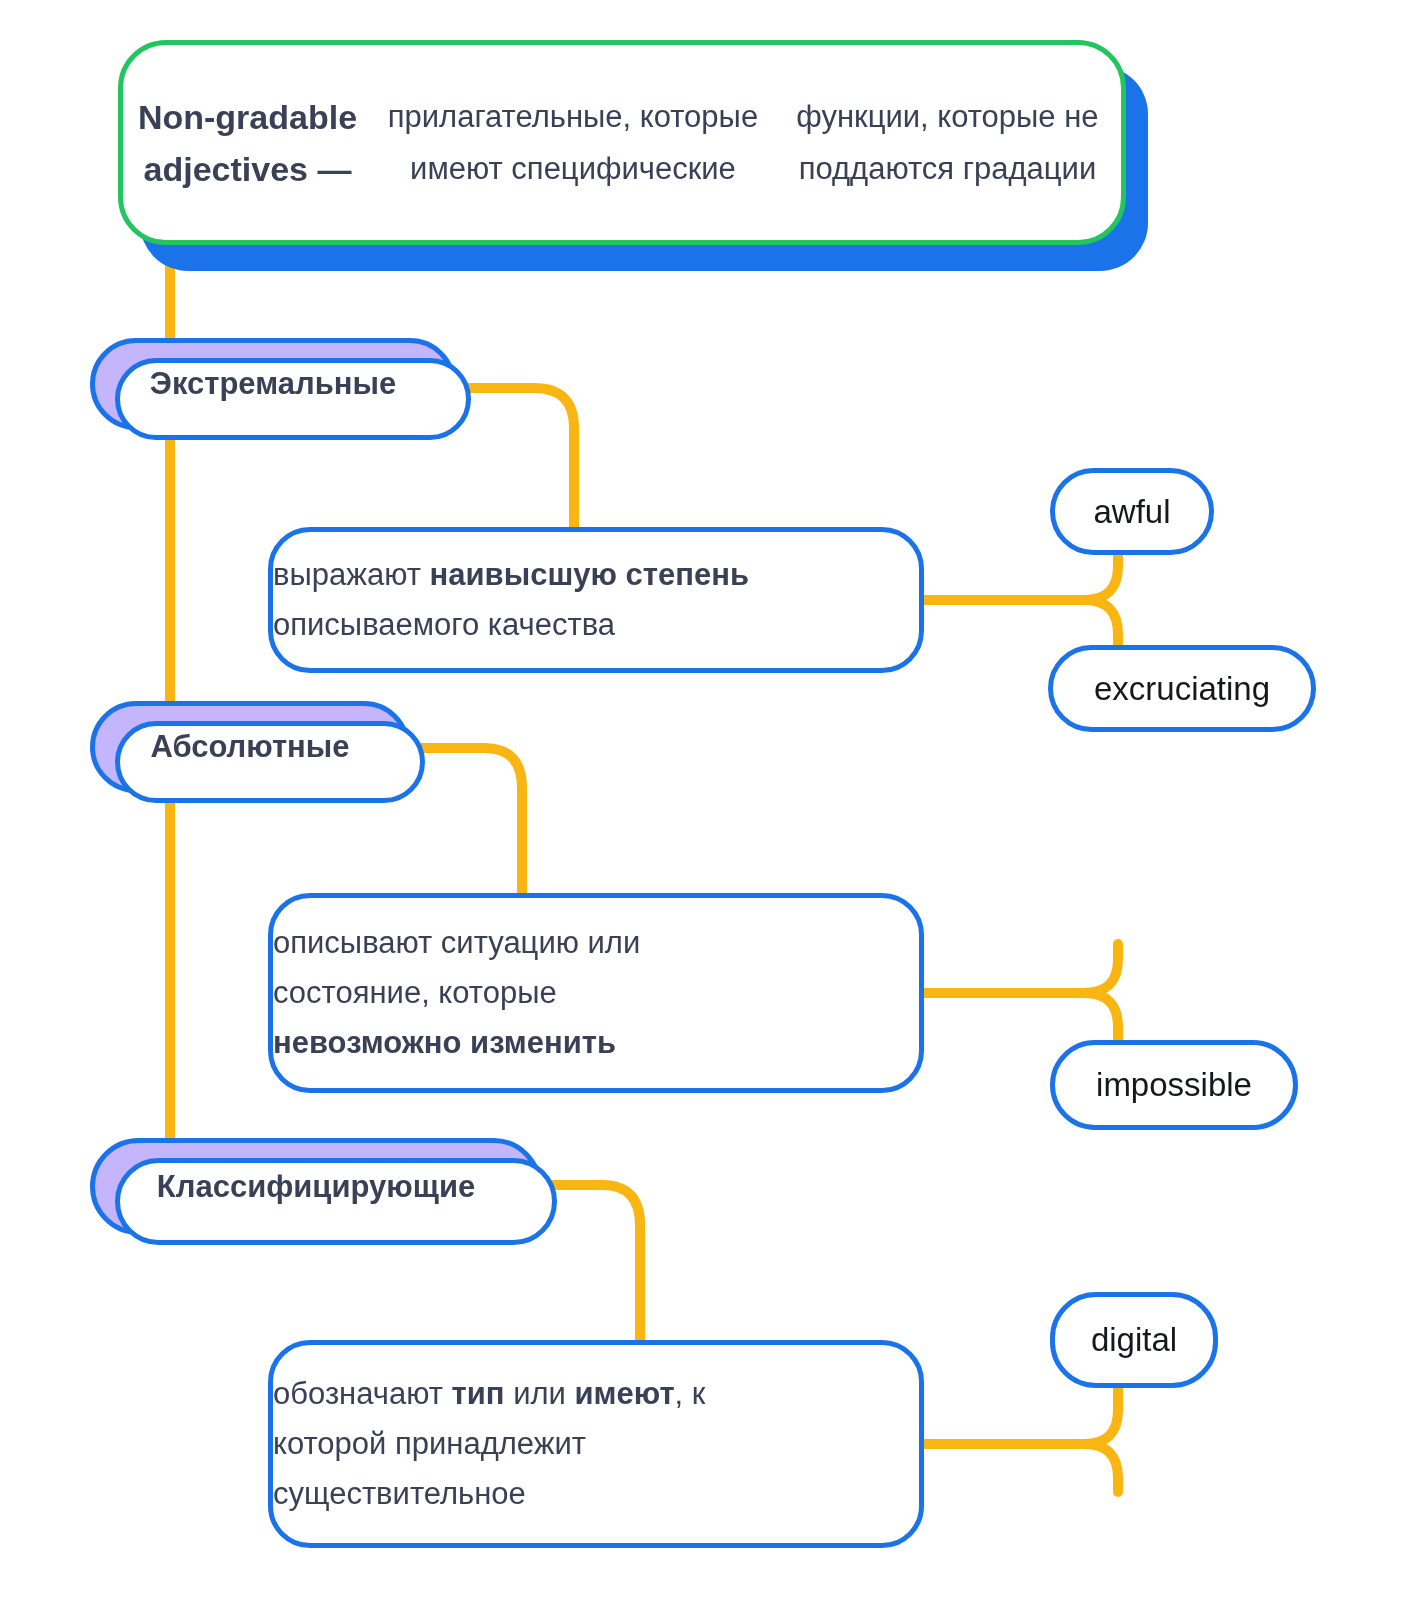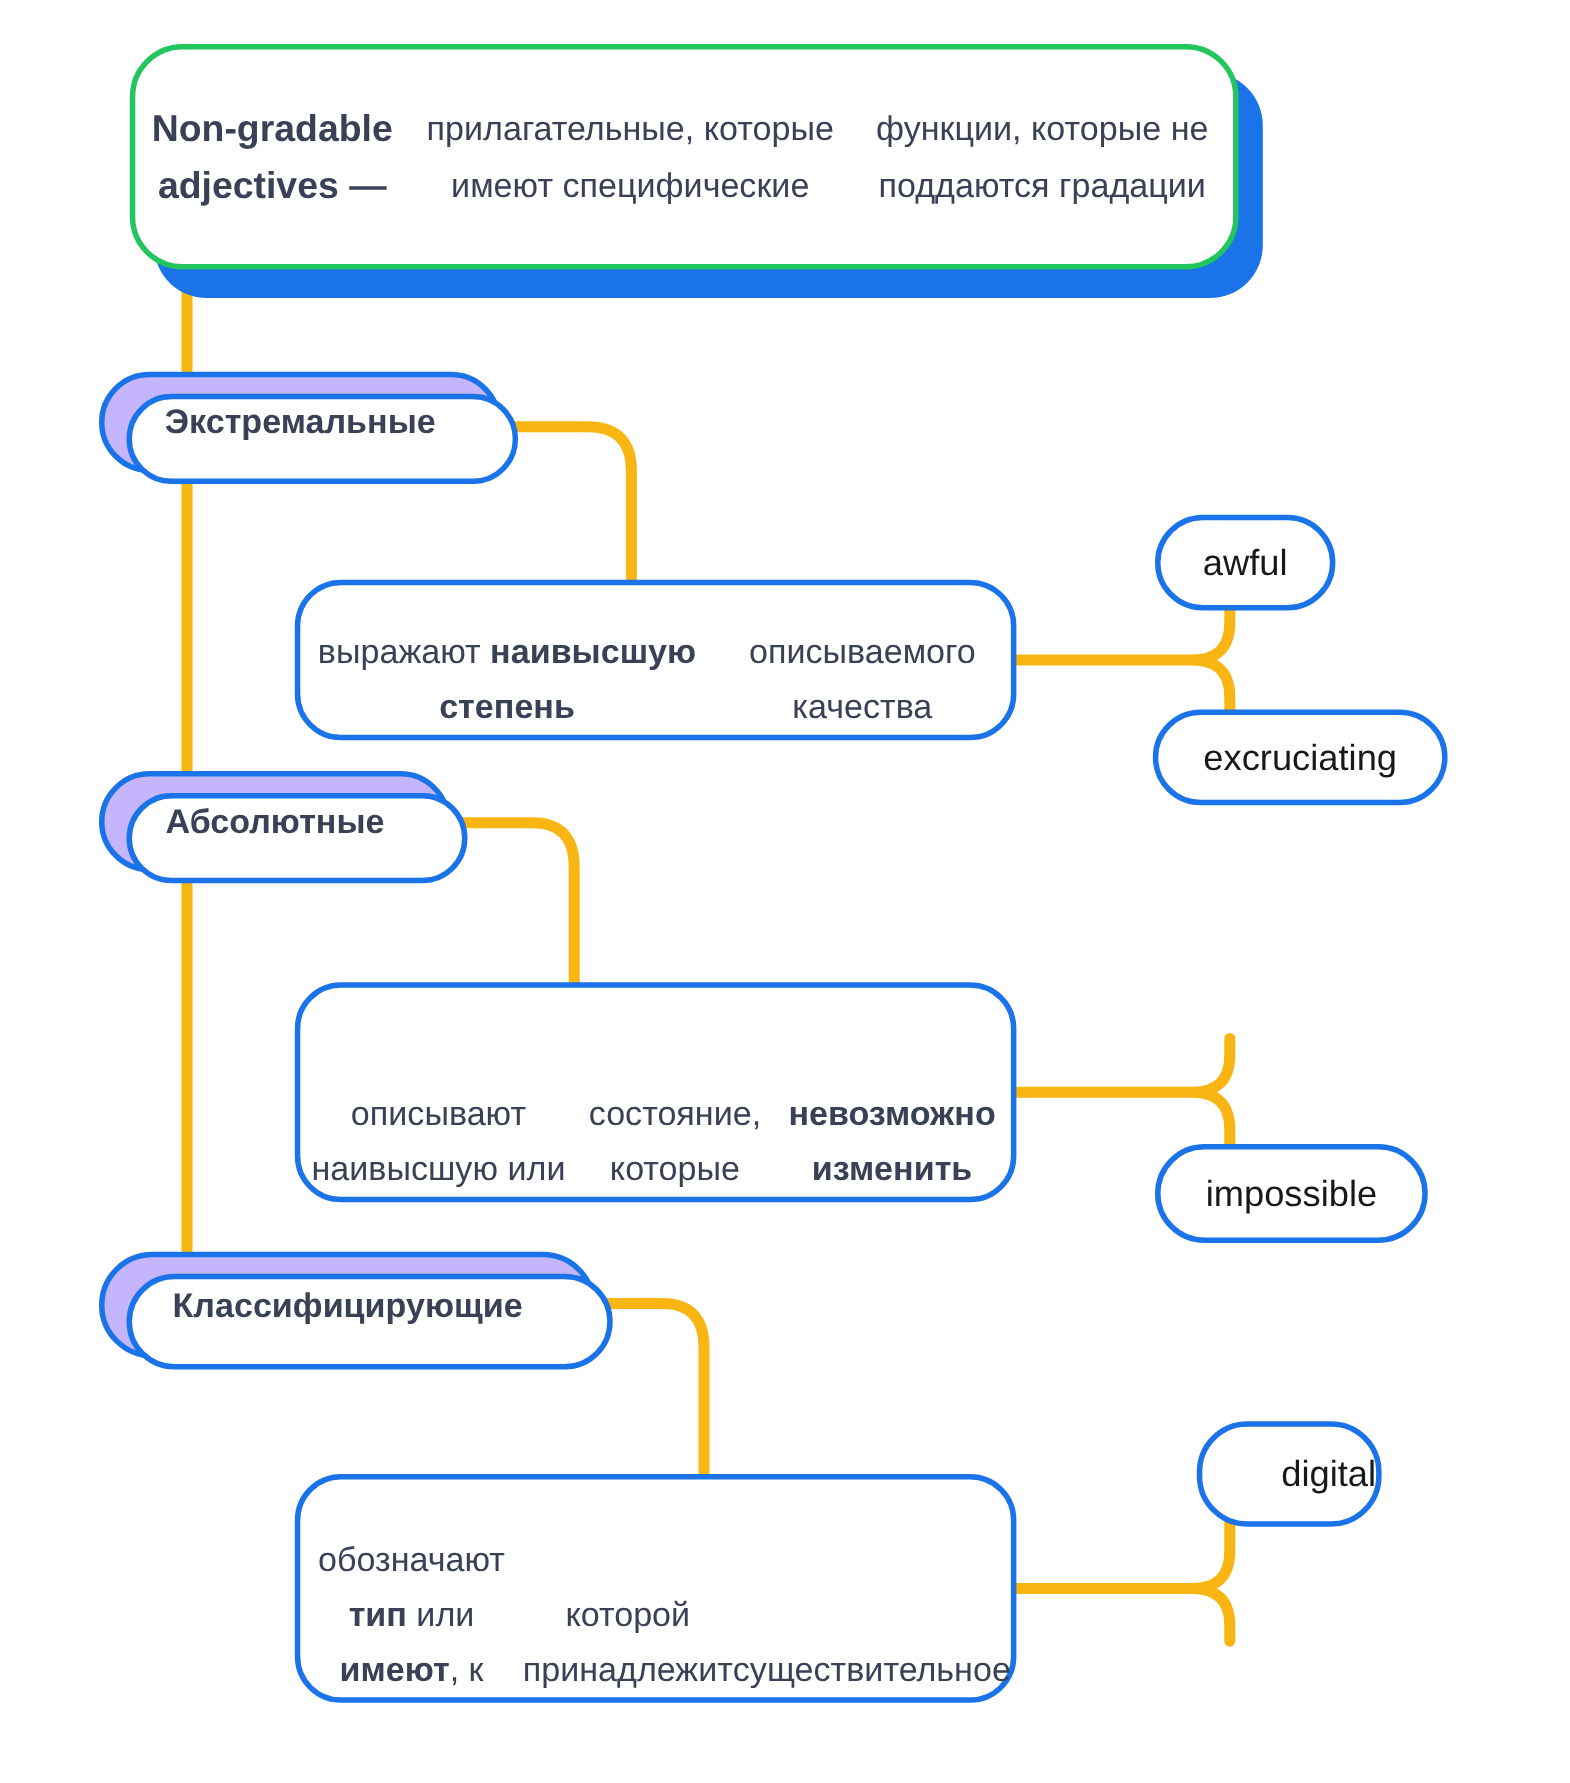--- a/index.html
+++ b/index.html
@@ -56,21 +56,21 @@
   .cat-absolute{left:90px;top:701px;width:320px;height:92px;}
   .cat-classifying{left:90px;top:1138px;width:452px;height:97px;}
 
   
   .desc-box{
     position:absolute;
     box-sizing:border-box;
     background:#ffffff;
     border:5px solid #1a73e8;
     border-radius:42px;
-    display:flex;flex-direction:row;justify-content:center;align-items:flex-end;
+    display:flex;flex-direction:column;justify-content:center;align-items:flex-start;
     font-size:31px;color:#3a4156;
     text-align:center;
     z-index:2;
   }
   .desc-box p{margin:0;line-height:50px;}
   .desc-box .b{font-weight:bold;}
   .desc-extreme{left:268px;top:527px;width:656px;height:146px;}
   .desc-absolute{left:268px;top:893px;width:656px;height:200px;}
   .desc-classifying{left:268px;top:1340px;width:656px;height:208px;}
 
@@ -82,21 +82,21 @@
     border:5px solid #1a73e8;
     border-radius:46px;
     display:flex;align-items:center;justify-content:center;
     font-size:33px;color:#17181b;
     z-index:2;
   }
   .ex-awful{left:1050px;top:468px;width:164px;height:87px;}
   .ex-excruciating{left:1048px;top:645px;width:268px;height:87px;}
   .ex-dead{left:1050px;top:856px;width:156px;height:92px;}
   .ex-impossible{left:1050px;top:1040px;width:248px;height:90px;}
-  .ex-digital{left:1088px;top:1292px;width:168px;height:96px;justify-content:flex-end;}
+  .ex-digital{left:1050px;top:1292px;width:168px;height:96px;}
   .ex-classical{left:1052px;top:1483px;width:212px;height:88px;}
 </style>
 </head>
 <body>
 
 <div class="canvas">
 
   <svg class="connectors" width="1427" height="1621" viewBox="0 0 1427 1621">
 
     <path class="yline" d="M170 245 V1180"></path>
@@ -131,21 +131,21 @@
     <span>awful</span>
   </div>
   <div class="ex-pill ex-excruciating">
     <span>excruciating</span>
   </div>
 
   <div class="cat-pill cat-absolute">
     <span>Абсолютные</span>
   </div>
   <div class="desc-box desc-absolute">
-    <p><span>описывают наивысшую или</span></p>
+    <p><span>описывают ситуацию или</span></p>
     <p><span>состояние, которые</span></p>
     <p><span class="b">невозможно изменить</span></p>
   </div>
   <div class="ex-pill ex-impossible">
     <span>impossible</span>
   </div>
 
   <div class="cat-pill cat-classifying">
     <span>Классифицирующие</span>
   </div>

